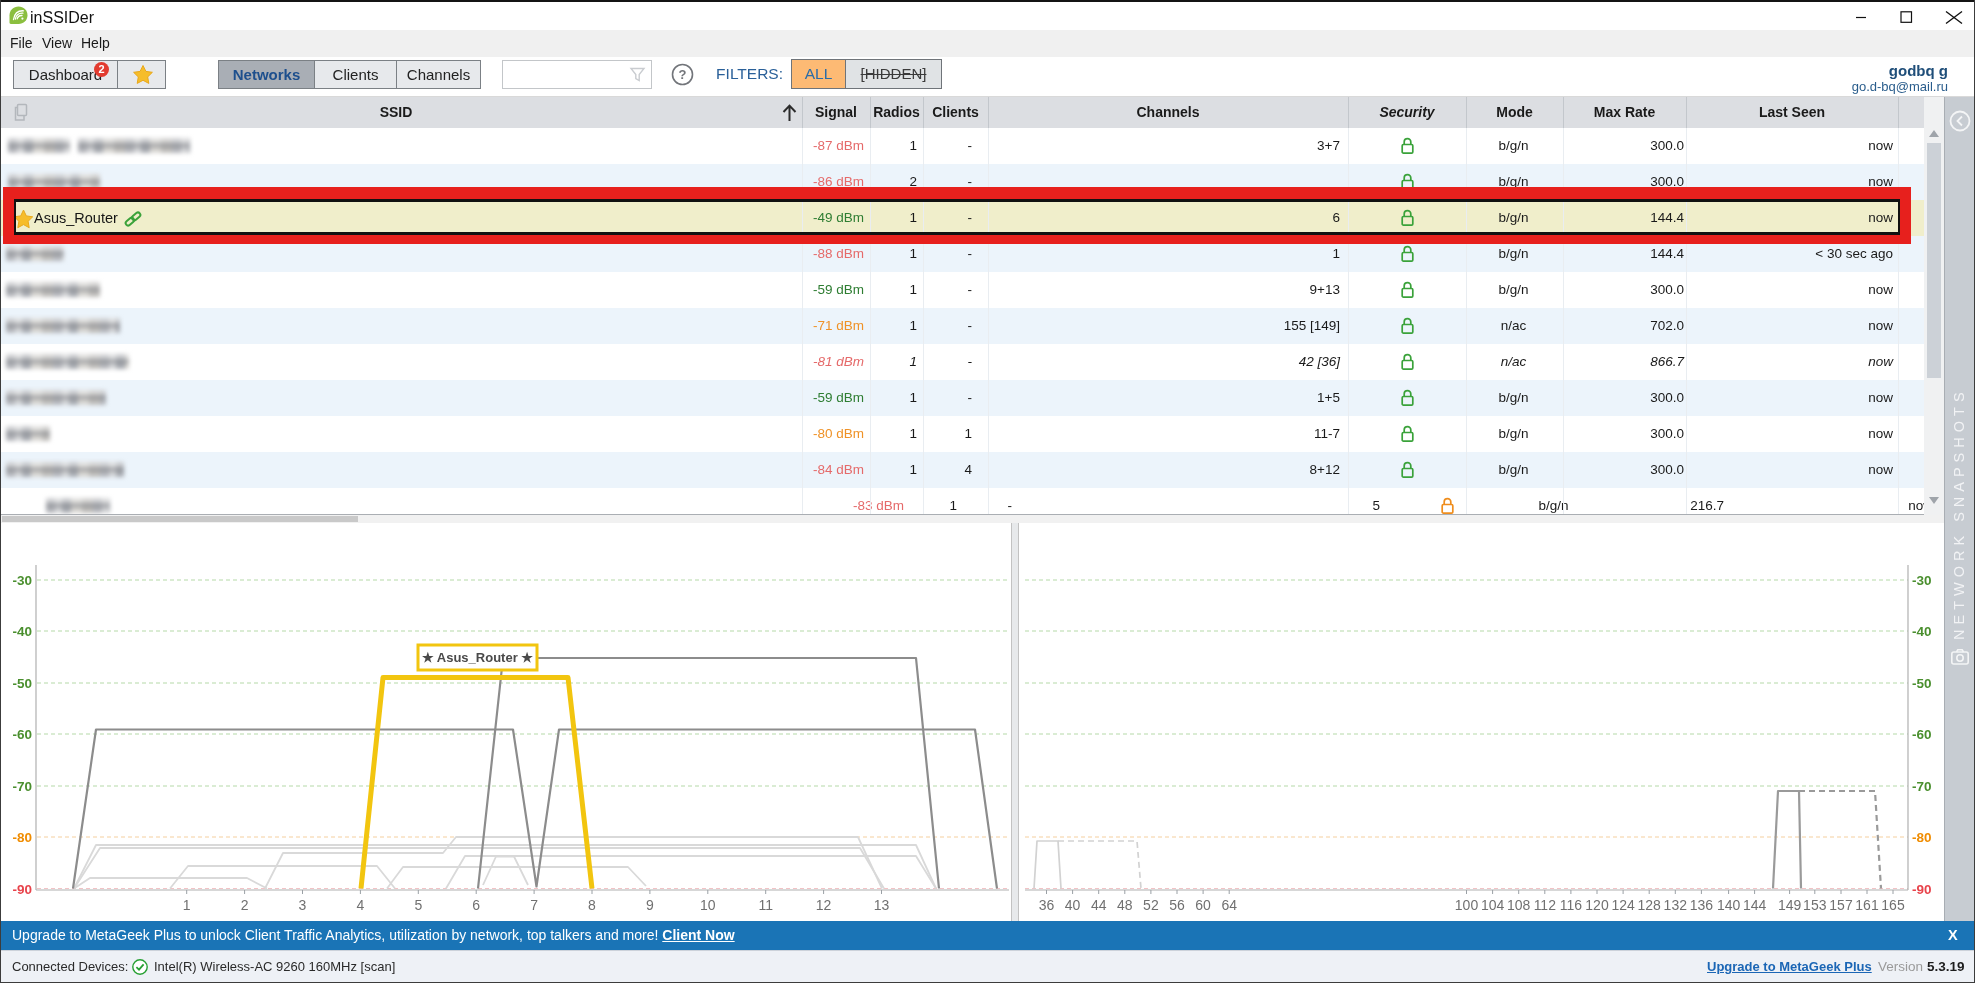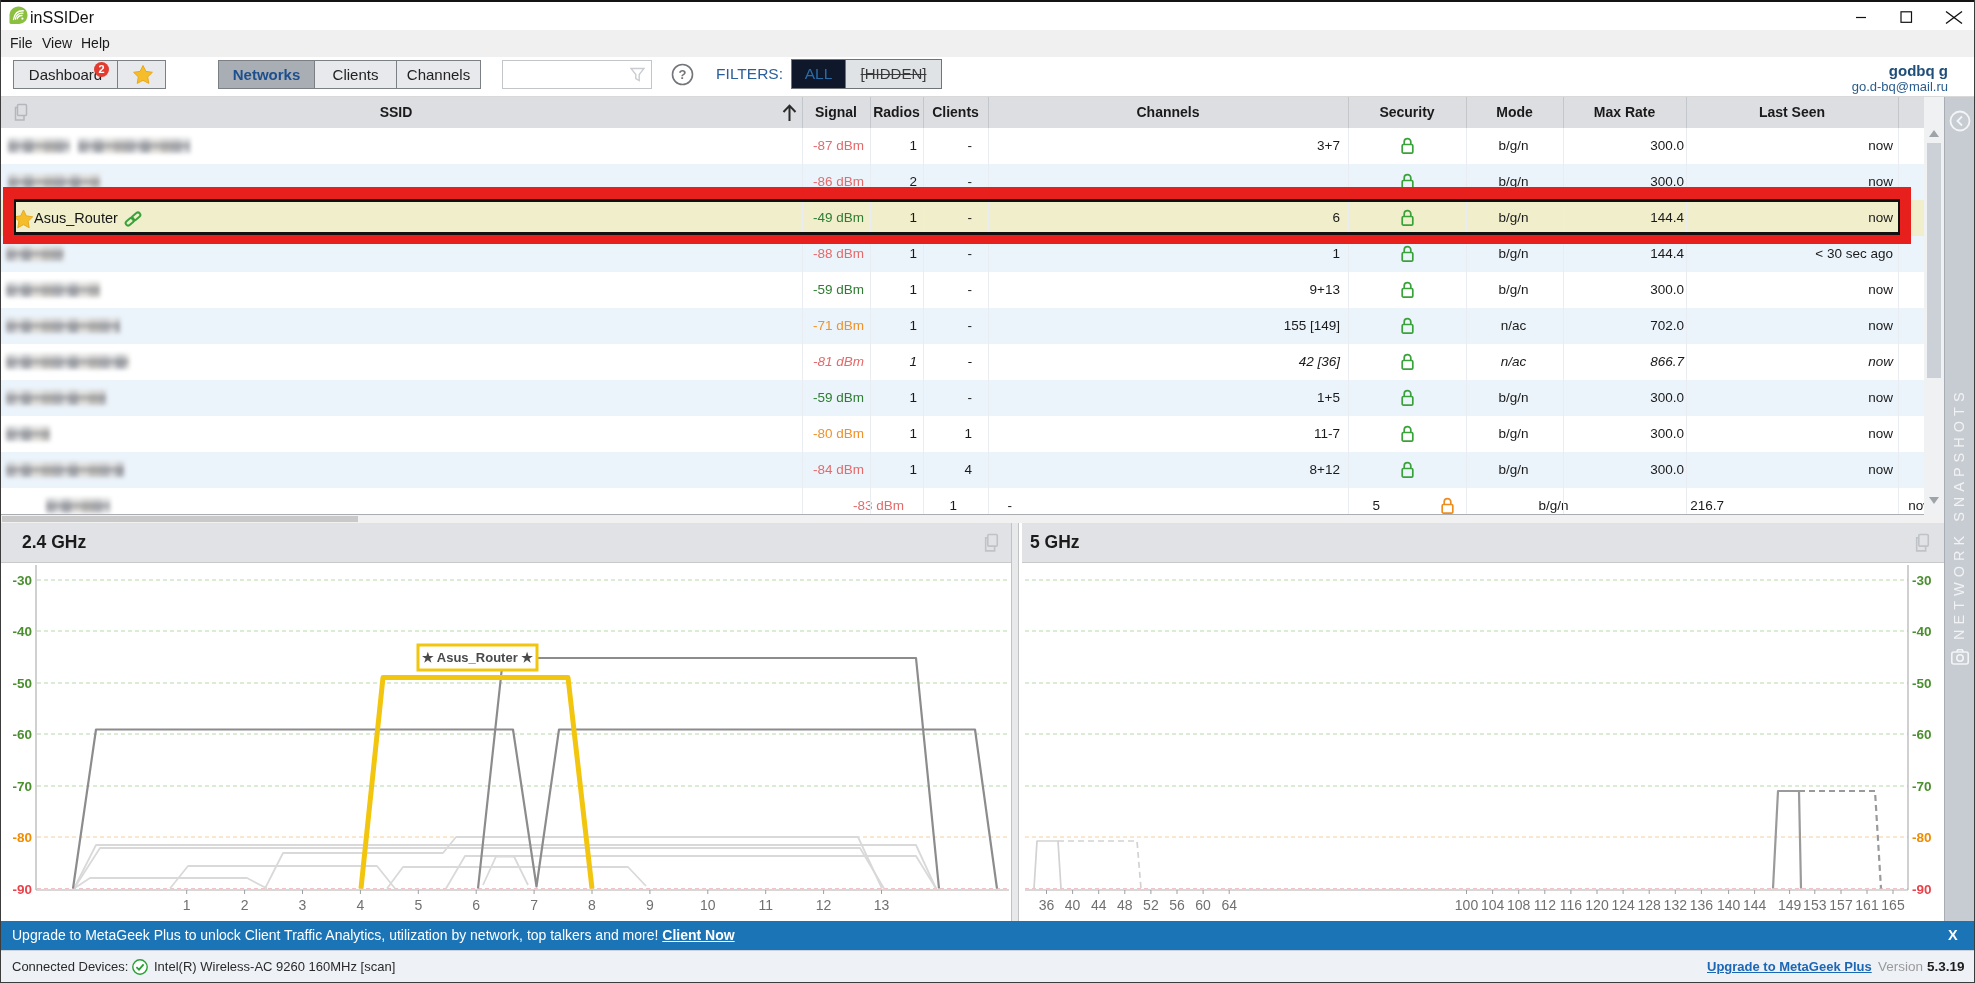--- a/index.html
+++ b/index.html
@@ -72,41 +72,41 @@
       <path d="M2 2.5 L15 2.5 L10.2 8.5 L10.2 14.5 L6.8 12.5 L6.8 8.5 Z" fill="none" stroke="#c9ccd0" stroke-width="1.4"></path>
     </svg>
   </div>
 
   <svg class="abs" style="left:670px;top:6px;" width="23" height="23" viewBox="0 0 23 23">
     <circle cx="11.5" cy="11.5" r="10" fill="none" stroke="#72757a" stroke-width="1.6"></circle>
     <text x="11.5" y="16.2" text-anchor="middle" font-size="13" font-weight="700" fill="#72757a" font-family="Liberation Sans,sans-serif">?</text>
   </svg>
 
   <div class="abs" style="left:660px;top:8px;width:122px;text-align:right;font-size:15.5px;color:#2a6099;">FILTERS:</div>
-  <div class="abs" style="left:790px;top:2px;width:55px;height:30px;border:1px solid #6f7479;box-sizing:border-box;background:#0f172a;font-size:15.5px;color:#2a6ca8;line-height:28px;text-align:center;">ALL</div>
+  <div class="abs" style="left:790px;top:2px;width:55px;height:30px;border:1px solid #6f7479;box-sizing:border-box;background:#fdba74;font-size:15.5px;color:#2a6ca8;line-height:28px;text-align:center;">ALL</div>
   <div class="abs" style="left:844px;top:2px;width:97px;height:30px;border:1px solid #6f7479;box-sizing:border-box;background:#e0e3e5;font-size:15px;color:#3a3a3a;line-height:28px;text-align:center;"><span style="text-decoration:line-through;">[HIDDEN]</span></div>
 
   <div class="abs" style="left:1747px;top:5px;width:200px;text-align:right;font-size:15px;font-weight:700;color:#1f4e79;">godbq g</div>
   <div class="abs" style="left:1747px;top:22px;width:200px;text-align:right;font-size:13px;color:#2a5d8c;">go.d-bq@mail.ru</div>
 </div>
 
 <div id="thead" class="abs" style="left:1px;top:97px;width:1923px;height:31px;background:#dcdee2;">
   <svg class="abs" style="left:11px;top:6px;" width="19" height="19" viewBox="0 0 19 19">
     <rect x="5.5" y="1.5" width="9" height="11" rx="1" fill="none" stroke="#b3b7bc" stroke-width="1.5"></rect>
     <path d="M5.5 4.5 L3.5 4.5 L3.5 17 L12 17 L12 12.5" fill="none" stroke="#b3b7bc" stroke-width="1.5"></path>
   </svg>
   <div class="abs hdrtxt c" style="left:300px;top:0;width:190px;">SSID</div>
   <svg class="abs" style="left:780px;top:6px;" width="17" height="19" viewBox="0 0 17 19">
     <path d="M8.5 18 L8.5 3 M2.5 9 L8.5 2.6 L14.5 9" fill="none" stroke="#2b2b2b" stroke-width="2"></path>
   </svg>
   <div class="abs hdrtxt c" style="left:801px;top:0;width:68px;">Signal</div>
   <div class="abs hdrtxt c" style="left:869px;top:0;width:53px;">Radios</div>
   <div class="abs hdrtxt c" style="left:922px;top:0;width:65px;">Clients</div>
   <div class="abs hdrtxt c" style="left:987px;top:0;width:360px;">Channels</div>
-  <div class="abs hdrtxt c" style="left:1347px;top:0;width:118px;">Security</div>
+  <div class="abs hdrtxt c" style="left:1347px;top:0;width:118px;font-style:italic;">Security</div>
   <div class="abs hdrtxt c" style="left:1465px;top:0;width:97px;">Mode</div>
   <div class="abs hdrtxt c" style="left:1562px;top:0;width:123px;">Max Rate</div>
   <div class="abs hdrtxt c" style="left:1685px;top:0;width:212px;">Last Seen</div>
   <div class="abs" style="left:801px;top:0;width:1px;height:31px;background:#c3c7cc;"></div>
   <div class="abs" style="left:869px;top:0;width:1px;height:31px;background:#c3c7cc;"></div>
   <div class="abs" style="left:922px;top:0;width:1px;height:31px;background:#c3c7cc;"></div>
   <div class="abs" style="left:987px;top:0;width:1px;height:31px;background:#c3c7cc;"></div>
   <div class="abs" style="left:1347px;top:0;width:1px;height:31px;background:#c3c7cc;"></div>
   <div class="abs" style="left:1465px;top:0;width:1px;height:31px;background:#c3c7cc;"></div>
   <div class="abs" style="left:1562px;top:0;width:1px;height:31px;background:#c3c7cc;"></div>
@@ -318,27 +318,20 @@
   <svg class="abs" style="left:4px;top:32px;" width="12" height="10" viewBox="0 0 12 10">
       <path d="M6 1 L11 8 L1 8 Z" fill="#9fa4aa"></path>
     </svg>
   <div class="abs" style="left:3px;top:46px;width:14px;height:235px;background:#ccd1d7;"></div>
   <svg class="abs" style="left:4px;top:398px;" width="12" height="10" viewBox="0 0 12 10">
       <path d="M6 9 L11 2 L1 2 Z" fill="#9fa4aa"></path>
     </svg>
 </div>
 
 <div id="chart24" class="abs" style="left:1px;top:523px;width:1012px;height:398px;">
-  <div class="abs" style="left:0;top:0;width:1012px;height:40px;background:#e0e2e5;border-bottom:1px solid #c9c9c9;box-sizing:border-box;">
-    <div class="abs" style="left:21px;top:0;font-size:17.5px;font-weight:700;color:#1b1b1b;line-height:39px;">2.4 GHz</div>
-    <svg class="abs" style="left:981px;top:10px;" width="20" height="20" viewBox="0 0 19 19">
-      <rect x="5.5" y="1.5" width="9" height="11" rx="1" fill="none" stroke="#bfc2c6" stroke-width="1.5"></rect>
-      <path d="M5.5 4.5 L3.5 4.5 L3.5 17 L12 17 L12 12.5" fill="none" stroke="#bfc2c6" stroke-width="1.5"></path>
-    </svg>
-  </div>
   <svg class="abs" style="left:0;top:40px;" width="1012" height="358" viewBox="0 0 1012 358">
     <g stroke-dasharray="4 3" stroke-width="1">
       <line x1="36" y1="17" x2="1008" y2="17" stroke="#b5d9a8"></line>
       <line x1="36" y1="68" x2="1008" y2="68" stroke="#b5d9a8"></line>
       <line x1="36" y1="120" x2="1008" y2="120" stroke="#b5d9a8"></line>
       <line x1="36" y1="171" x2="1008" y2="171" stroke="#b5d9a8"></line>
       <line x1="36" y1="223" x2="1008" y2="223" stroke="#b5d9a8"></line>
       <line x1="36" y1="274" x2="1008" y2="274" stroke="#f5cf9e"></line>
       <line x1="36" y1="325.5" x2="1008" y2="325.5" stroke="#f2c3c6"></line>
     </g>
@@ -397,27 +390,20 @@
         <text x="648.9" y="347">9</text>
         <text x="706.8" y="347">10</text>
         <text x="764.7" y="347">11</text>
         <text x="822.6" y="347">12</text>
         <text x="880.5" y="347">13</text>
     </g>
   </svg>
 </div>
 <div class="abs" style="left:1011px;top:523px;width:8px;height:398px;background:#e7e9eb;border-left:1px solid #c2c2c2;border-right:1px solid #c2c2c2;box-sizing:border-box;"></div>
 <div id="chart5" class="abs" style="left:1022px;top:523px;width:922px;height:398px;">
-  <div class="abs" style="left:0;top:0;width:922px;height:40px;background:#e0e2e5;border-bottom:1px solid #c9c9c9;box-sizing:border-box;">
-    <div class="abs" style="left:8px;top:0;font-size:17.5px;font-weight:700;color:#1b1b1b;line-height:39px;">5 GHz</div>
-    <svg class="abs" style="left:891px;top:10px;" width="20" height="20" viewBox="0 0 19 19">
-      <rect x="5.5" y="1.5" width="9" height="11" rx="1" fill="none" stroke="#bfc2c6" stroke-width="1.5"></rect>
-      <path d="M5.5 4.5 L3.5 4.5 L3.5 17 L12 17 L12 12.5" fill="none" stroke="#bfc2c6" stroke-width="1.5"></path>
-    </svg>
-  </div>
   <svg class="abs" style="left:0;top:40px;" width="922" height="358" viewBox="0 0 922 358">
     <g stroke-dasharray="4 3" stroke-width="1">
       <line x1="3" y1="17" x2="886" y2="17" stroke="#b5d9a8"></line>
       <line x1="3" y1="68" x2="886" y2="68" stroke="#b5d9a8"></line>
       <line x1="3" y1="120" x2="886" y2="120" stroke="#b5d9a8"></line>
       <line x1="3" y1="171" x2="886" y2="171" stroke="#b5d9a8"></line>
       <line x1="3" y1="223" x2="886" y2="223" stroke="#b5d9a8"></line>
       <line x1="3" y1="274" x2="886" y2="274" stroke="#f5cf9e"></line>
       <line x1="3" y1="325.5" x2="886" y2="325.5" stroke="#f2c3c6"></line>
     </g>

